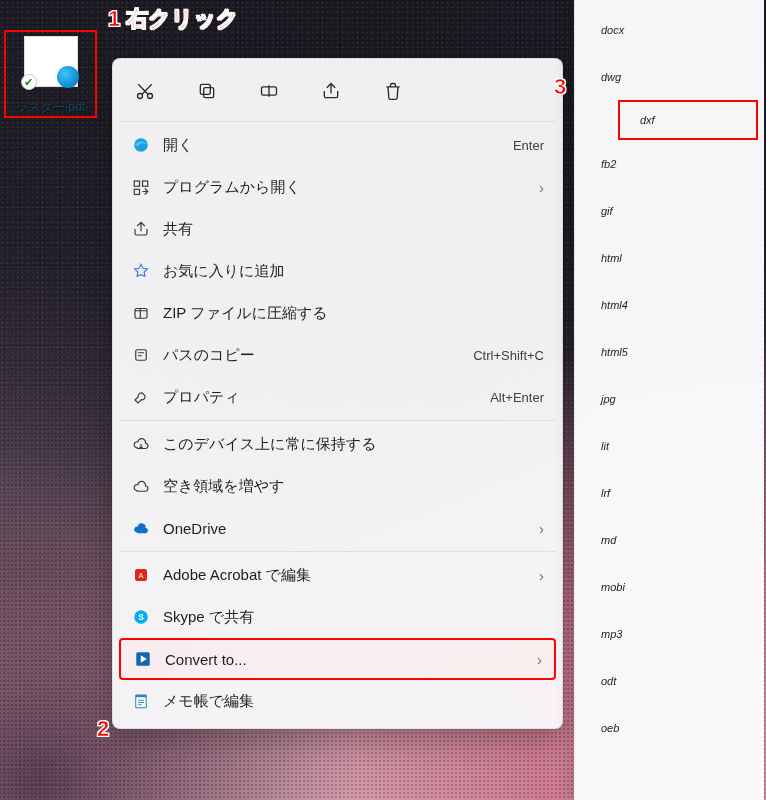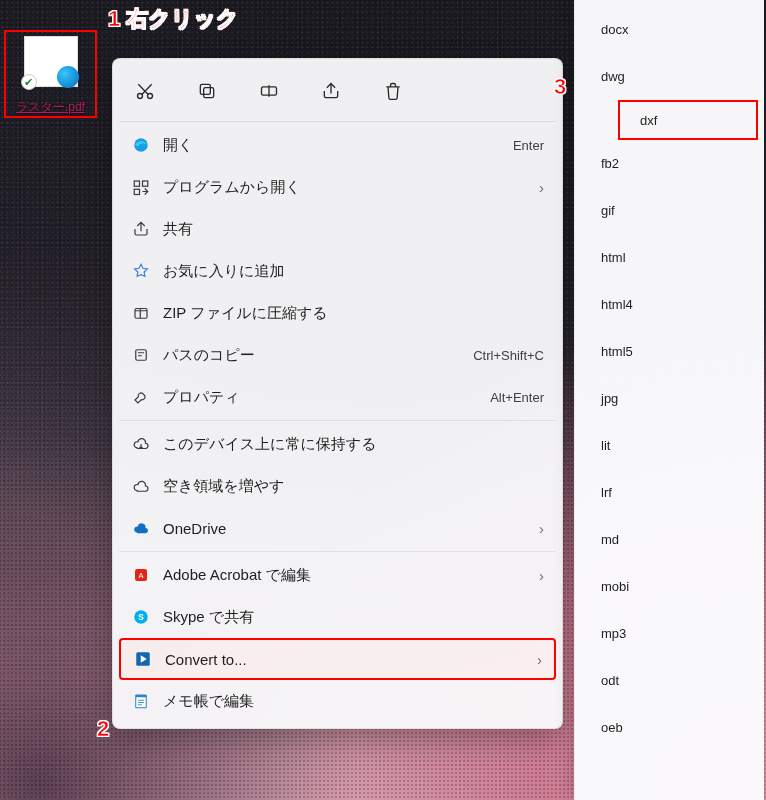--- a/index.html
+++ b/index.html
@@ -70,23 +70,22 @@
     display: flex;
     align-items: center;
     justify-content: center;
     color: #1f8a36;
     font-size: 11px;
     border: 1px solid #ccc;
   }
   .file-name {
     margin-top: 12px;
     font-size: 12px;
-    color: #be185d;
+    color: #0c4a6e;
     text-shadow: 0 1px 2px rgba(0,0,0,0.8);
-    text-decoration: underline;
   }
 
   
   .anno {
     position: absolute;
     color: #ff0000;
     font-weight: 700;
     font-size: 22px;
     -webkit-text-stroke: 0.6px #fff;
     text-shadow:
@@ -169,24 +168,25 @@
     border-left: 1px solid rgba(0,0,0,0.06);
     box-shadow: -4px 0 16px rgba(0,0,0,0.15);
     padding: 6px 6px;
     z-index: 30;
   }
   .sub-item {
     height: 47px;
     display: flex;
     align-items: center;
     padding: 0 20px;
-    font-size: 13px;
+    font-size: 11px;
     color: #1f1f1f;
     border-radius: 4px;
     cursor: default;
+    font-style: italic;
   }
   .sub-item.highlight-red {
     border: 2px solid #ff0000;
     background: transparent;
     height: 40px;
     border-radius: 0;
     margin-left: 37px;
   }
 
   

